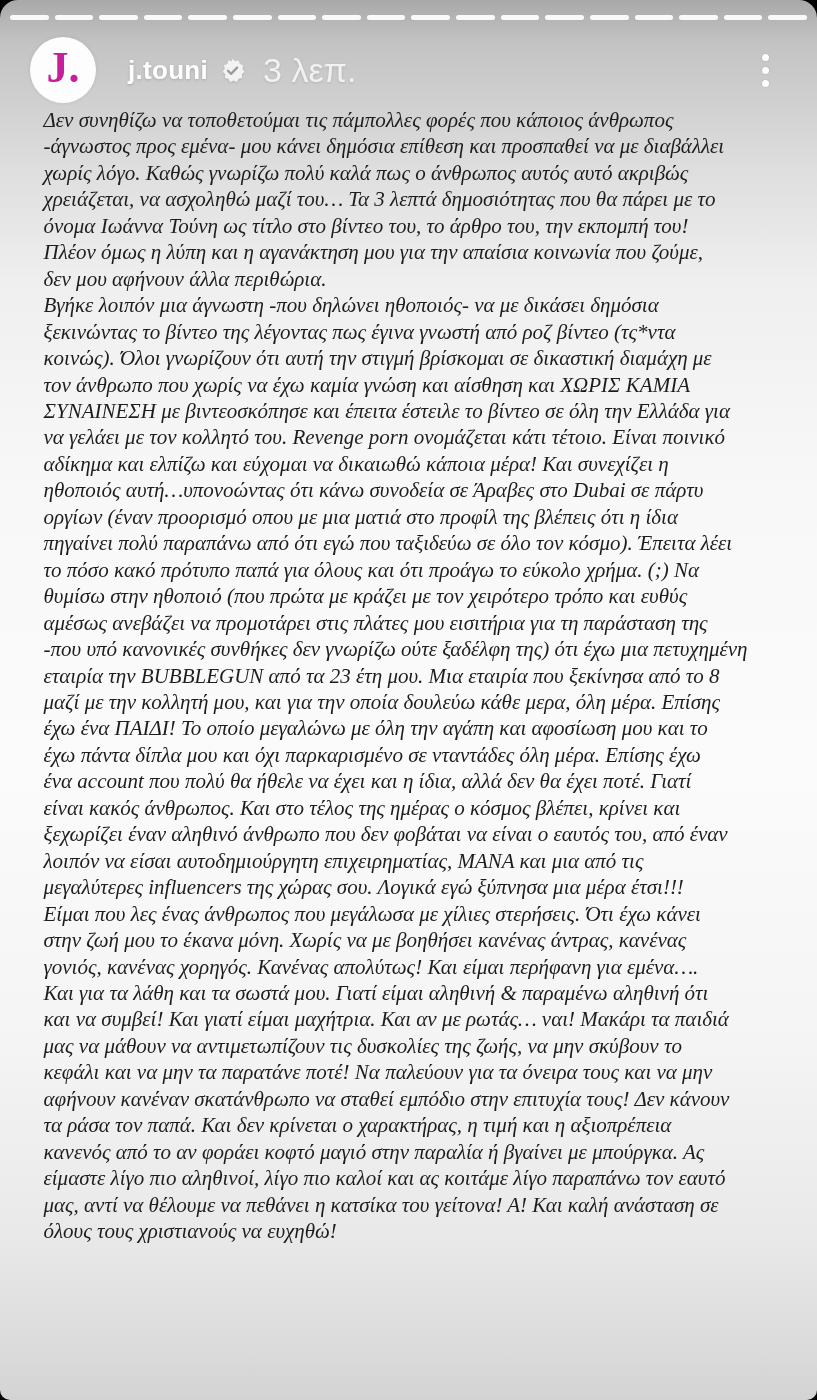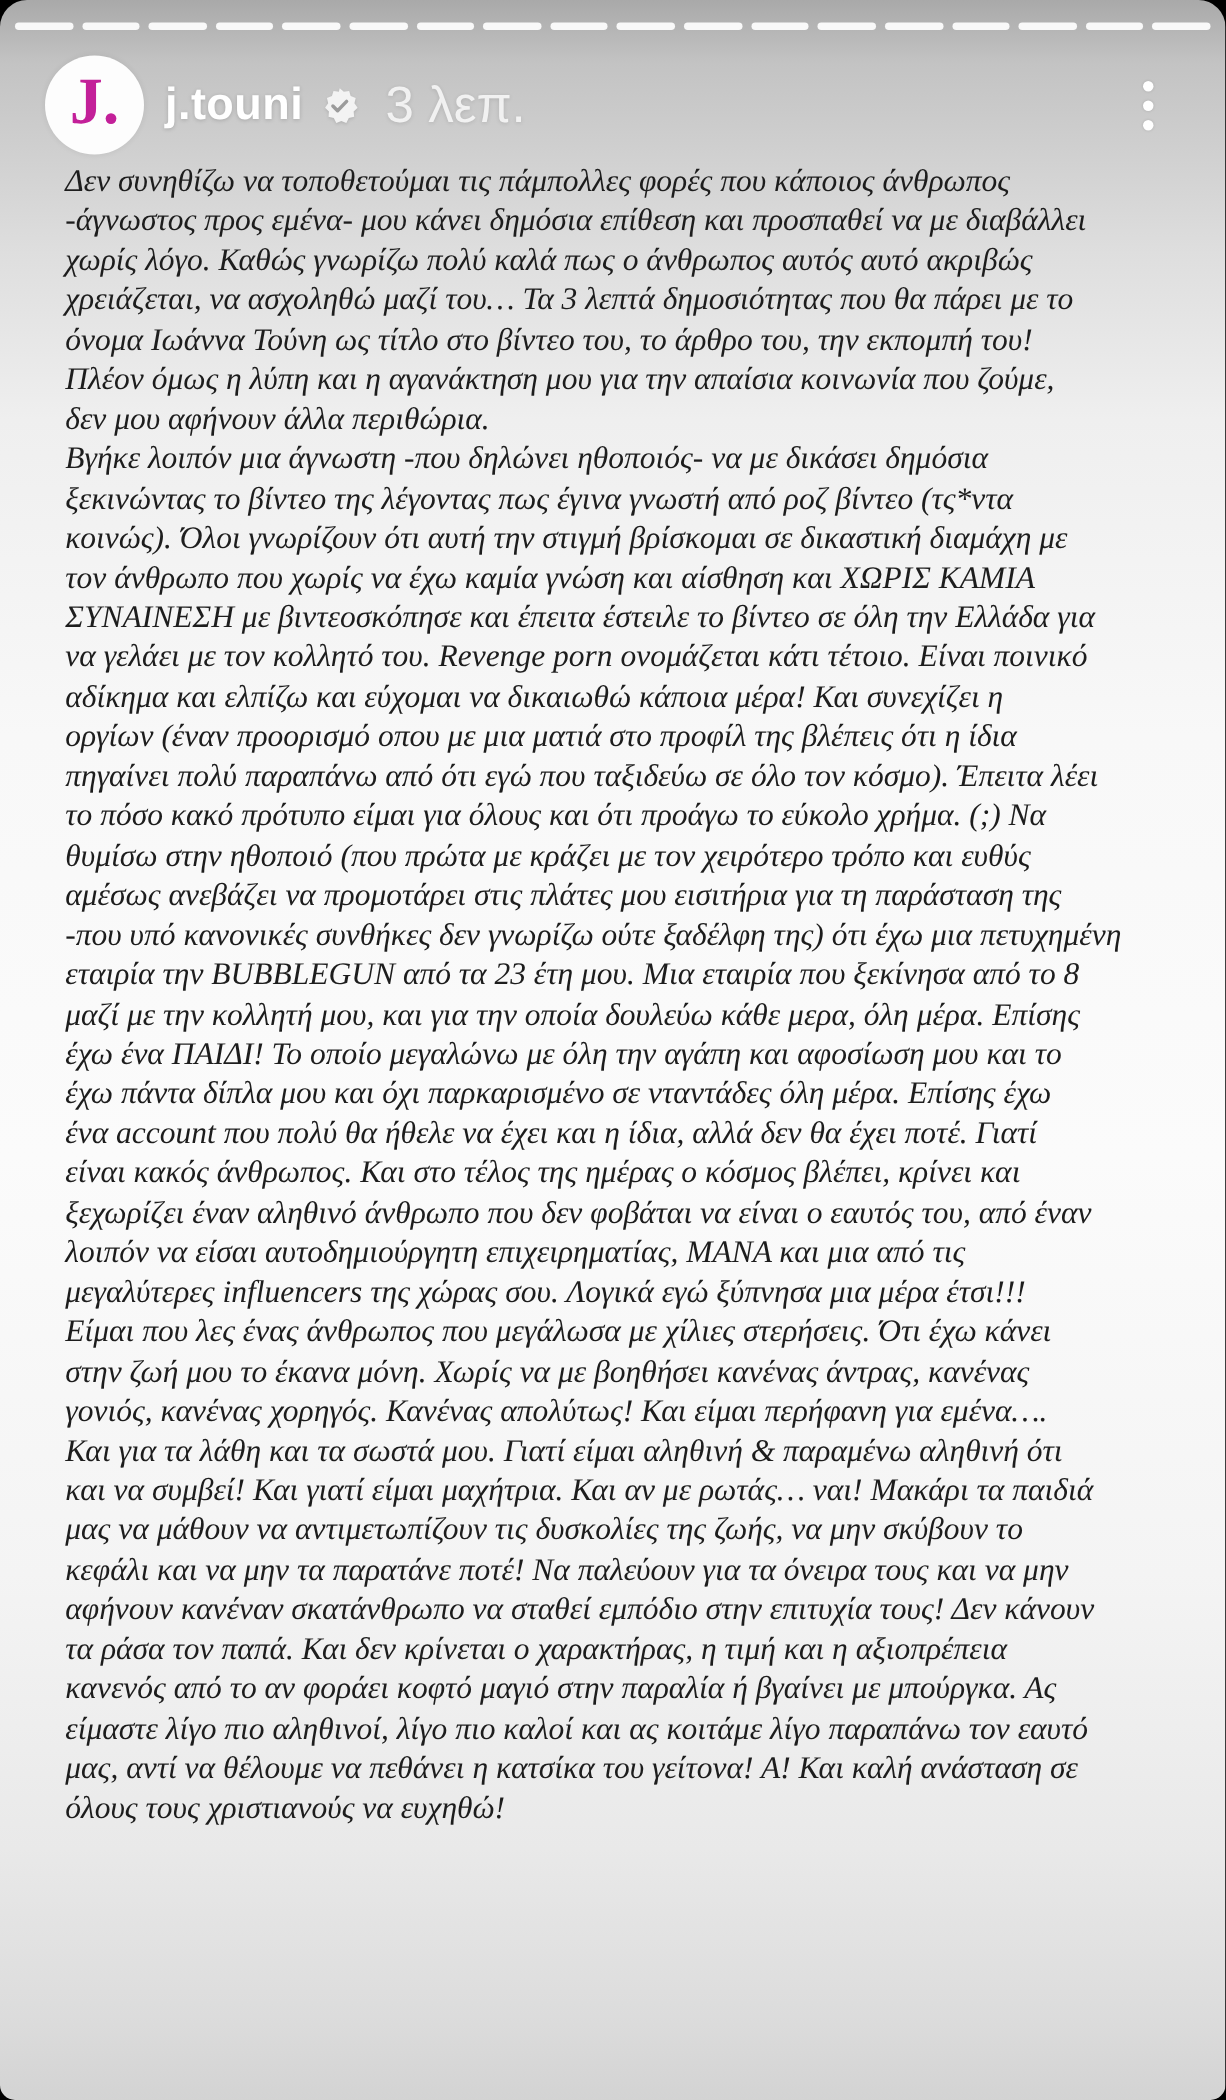--- a/index.html
+++ b/index.html
@@ -51,24 +51,24 @@
   }
   .avatar-letter{
     font-family:"Liberation Serif","DejaVu Serif",serif;
     font-weight:700;
     font-size:44px;
     line-height:1;
     color:var(--accent,#c32099);
     transform:translateY(-2px);
   }
   .username{
-    margin-left:14px;
+    margin-left:32px;
     color:#ffffff;
     font-weight:700;
-    font-size:30px;
+    font-size:26px;
     letter-spacing:0.3px;
     text-shadow:0 1px 3px rgba(0,0,0,0.18);
     cursor:pointer;
   }
   .badge{
     margin-left:12px;width:25px;height:25px;flex:0 0 auto;
     filter:drop-shadow(0 1px 1px rgba(0,0,0,0.12));
   }
   .time{
     margin-left:18px;
@@ -152,23 +152,24 @@
       <div class="line">όνομα Ιωάννα Τούνη ως τίτλο στο βίντεο του, το άρθρο του, την εκπομπή του!</div>
       <div class="line">Πλέον όμως η λύπη και η αγανάκτηση μου για την απαίσια κοινωνία που ζούμε,</div>
       <div class="line">δεν μου αφήνουν άλλα περιθώρια.</div>
       <div class="line">Βγήκε λοιπόν μια άγνωστη -που δηλώνει ηθοποιός- να με δικάσει δημόσια</div>
       <div class="line">ξεκινώντας το βίντεο της λέγοντας πως έγινα γνωστή από ροζ βίντεο (τς*ντα</div>
       <div class="line">κοινώς). Όλοι γνωρίζουν ότι αυτή την στιγμή βρίσκομαι σε δικαστική διαμάχη με</div>
       <div class="line">τον άνθρωπο που χωρίς να έχω καμία γνώση και αίσθηση και ΧΩΡΙΣ ΚΑΜΙΑ</div>
       <div class="line">ΣΥΝΑΙΝΕΣΗ με βιντεοσκόπησε και έπειτα έστειλε το βίντεο σε όλη την Ελλάδα για</div>
       <div class="line">να γελάει με τον κολλητό του. Revenge porn ονομάζεται κάτι τέτοιο. Είναι ποινικό</div>
       <div class="line">αδίκημα και ελπίζω και εύχομαι να δικαιωθώ κάποια μέρα! Και συνεχίζει η</div>
+      <div class="line">ηθοποιός αυτή…υπονοώντας ότι κάνω συνοδεία σε Άραβες στο Dubai σε πάρτυ</div>
       <div class="line">οργίων (έναν προορισμό οπου με μια ματιά στο προφίλ της βλέπεις ότι η ίδια</div>
       <div class="line">πηγαίνει πολύ παραπάνω από ότι εγώ που ταξιδεύω σε όλο τον κόσμο). Έπειτα λέει</div>
-      <div class="line">το πόσο κακό πρότυπο είμαι για όλους και ότι προάγω το εύκολο χρήμα. (;) Να</div>
+      <div class="line">το πόσο κακό πρότυπο παπά για όλους και ότι προάγω το εύκολο χρήμα. (;) Να</div>
       <div class="line">θυμίσω στην ηθοποιό (που πρώτα με κράζει με τον χειρότερο τρόπο και ευθύς</div>
       <div class="line">αμέσως ανεβάζει να προμοτάρει στις πλάτες μου εισιτήρια για τη παράσταση της</div>
       <div class="line">-που υπό κανονικές συνθήκες δεν γνωρίζω ούτε ξαδέλφη της) ότι έχω μια πετυχημένη</div>
       <div class="line">εταιρία την BUBBLEGUN από τα 23 έτη μου. Μια εταιρία που ξεκίνησα από το 8</div>
       <div class="line">μαζί με την κολλητή μου, και για την οποία δουλεύω κάθε μερα, όλη μέρα. Επίσης</div>
       <div class="line">έχω ένα ΠΑΙΔΙ! Το οποίο μεγαλώνω με όλη την αγάπη και αφοσίωση μου και το</div>
       <div class="line">έχω πάντα δίπλα μου και όχι παρκαρισμένο σε νταντάδες όλη μέρα. Επίσης έχω</div>
       <div class="line">ένα account που πολύ θα ήθελε να έχει και η ίδια, αλλά δεν θα έχει ποτέ. Γιατί</div>
       <div class="line">είναι κακός άνθρωπος. Και στο τέλος της ημέρας ο κόσμος βλέπει, κρίνει και</div>
       <div class="line">ξεχωρίζει έναν αληθινό άνθρωπο που δεν φοβάται να είναι ο εαυτός του, από έναν</div>

